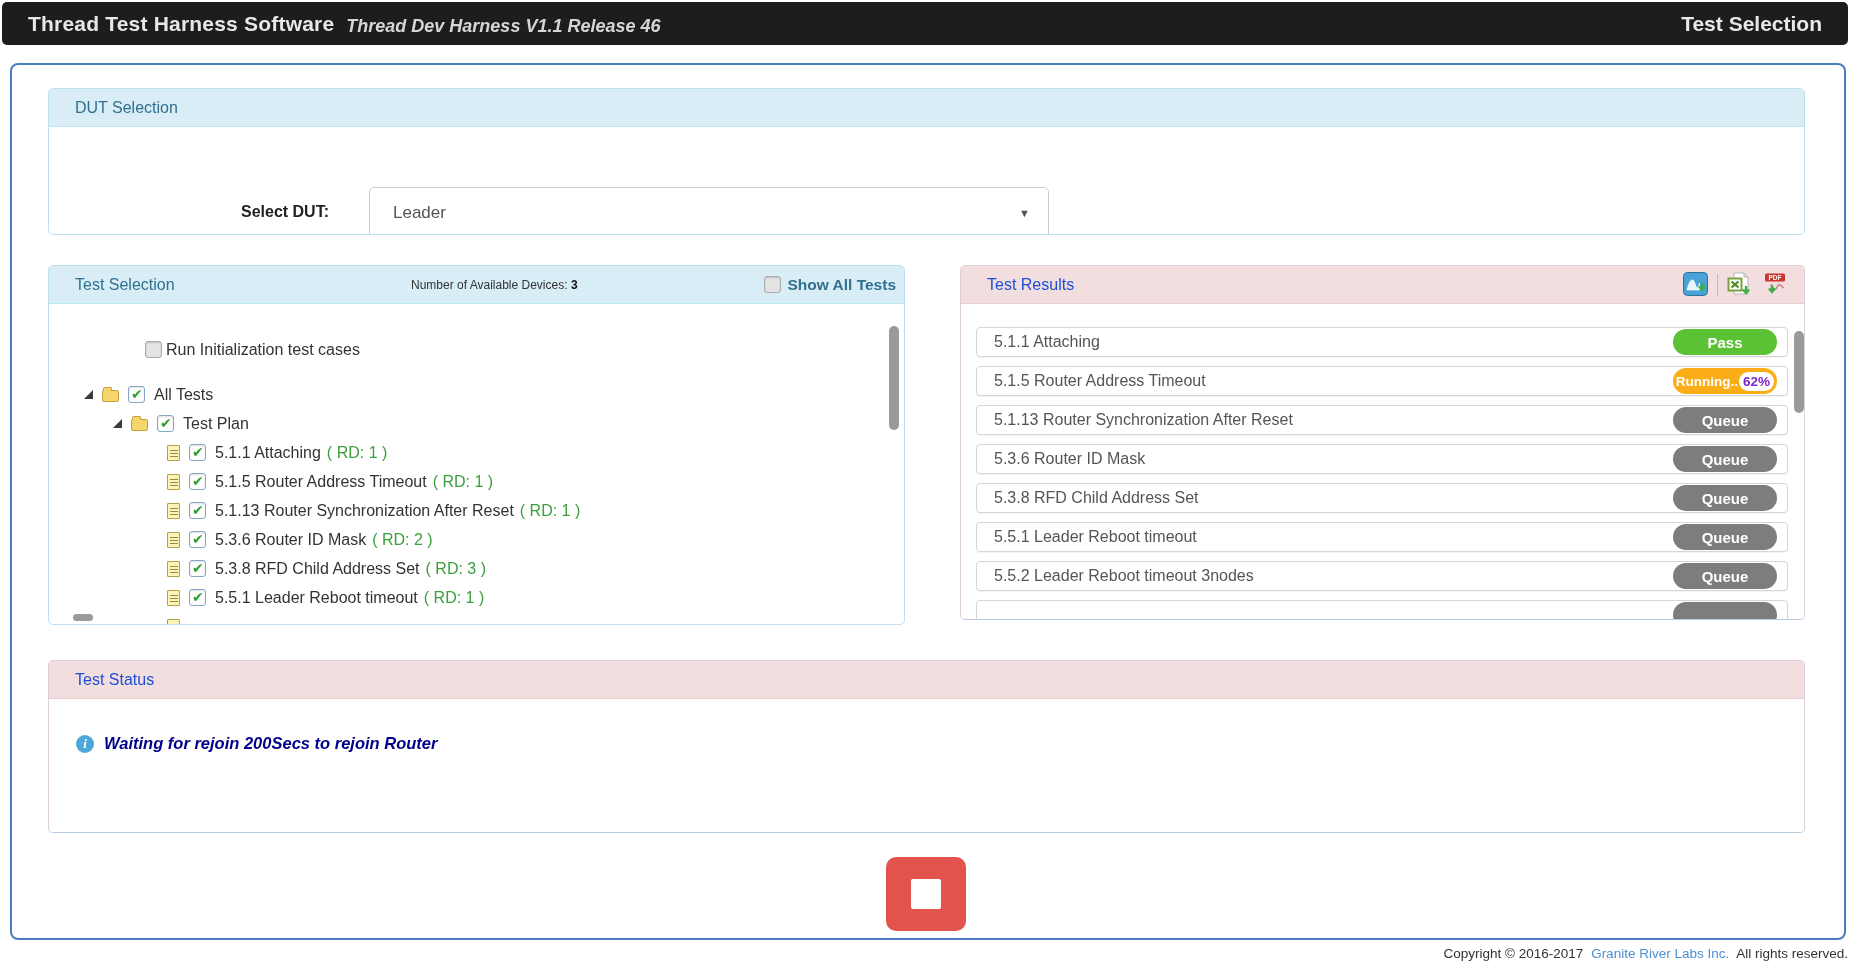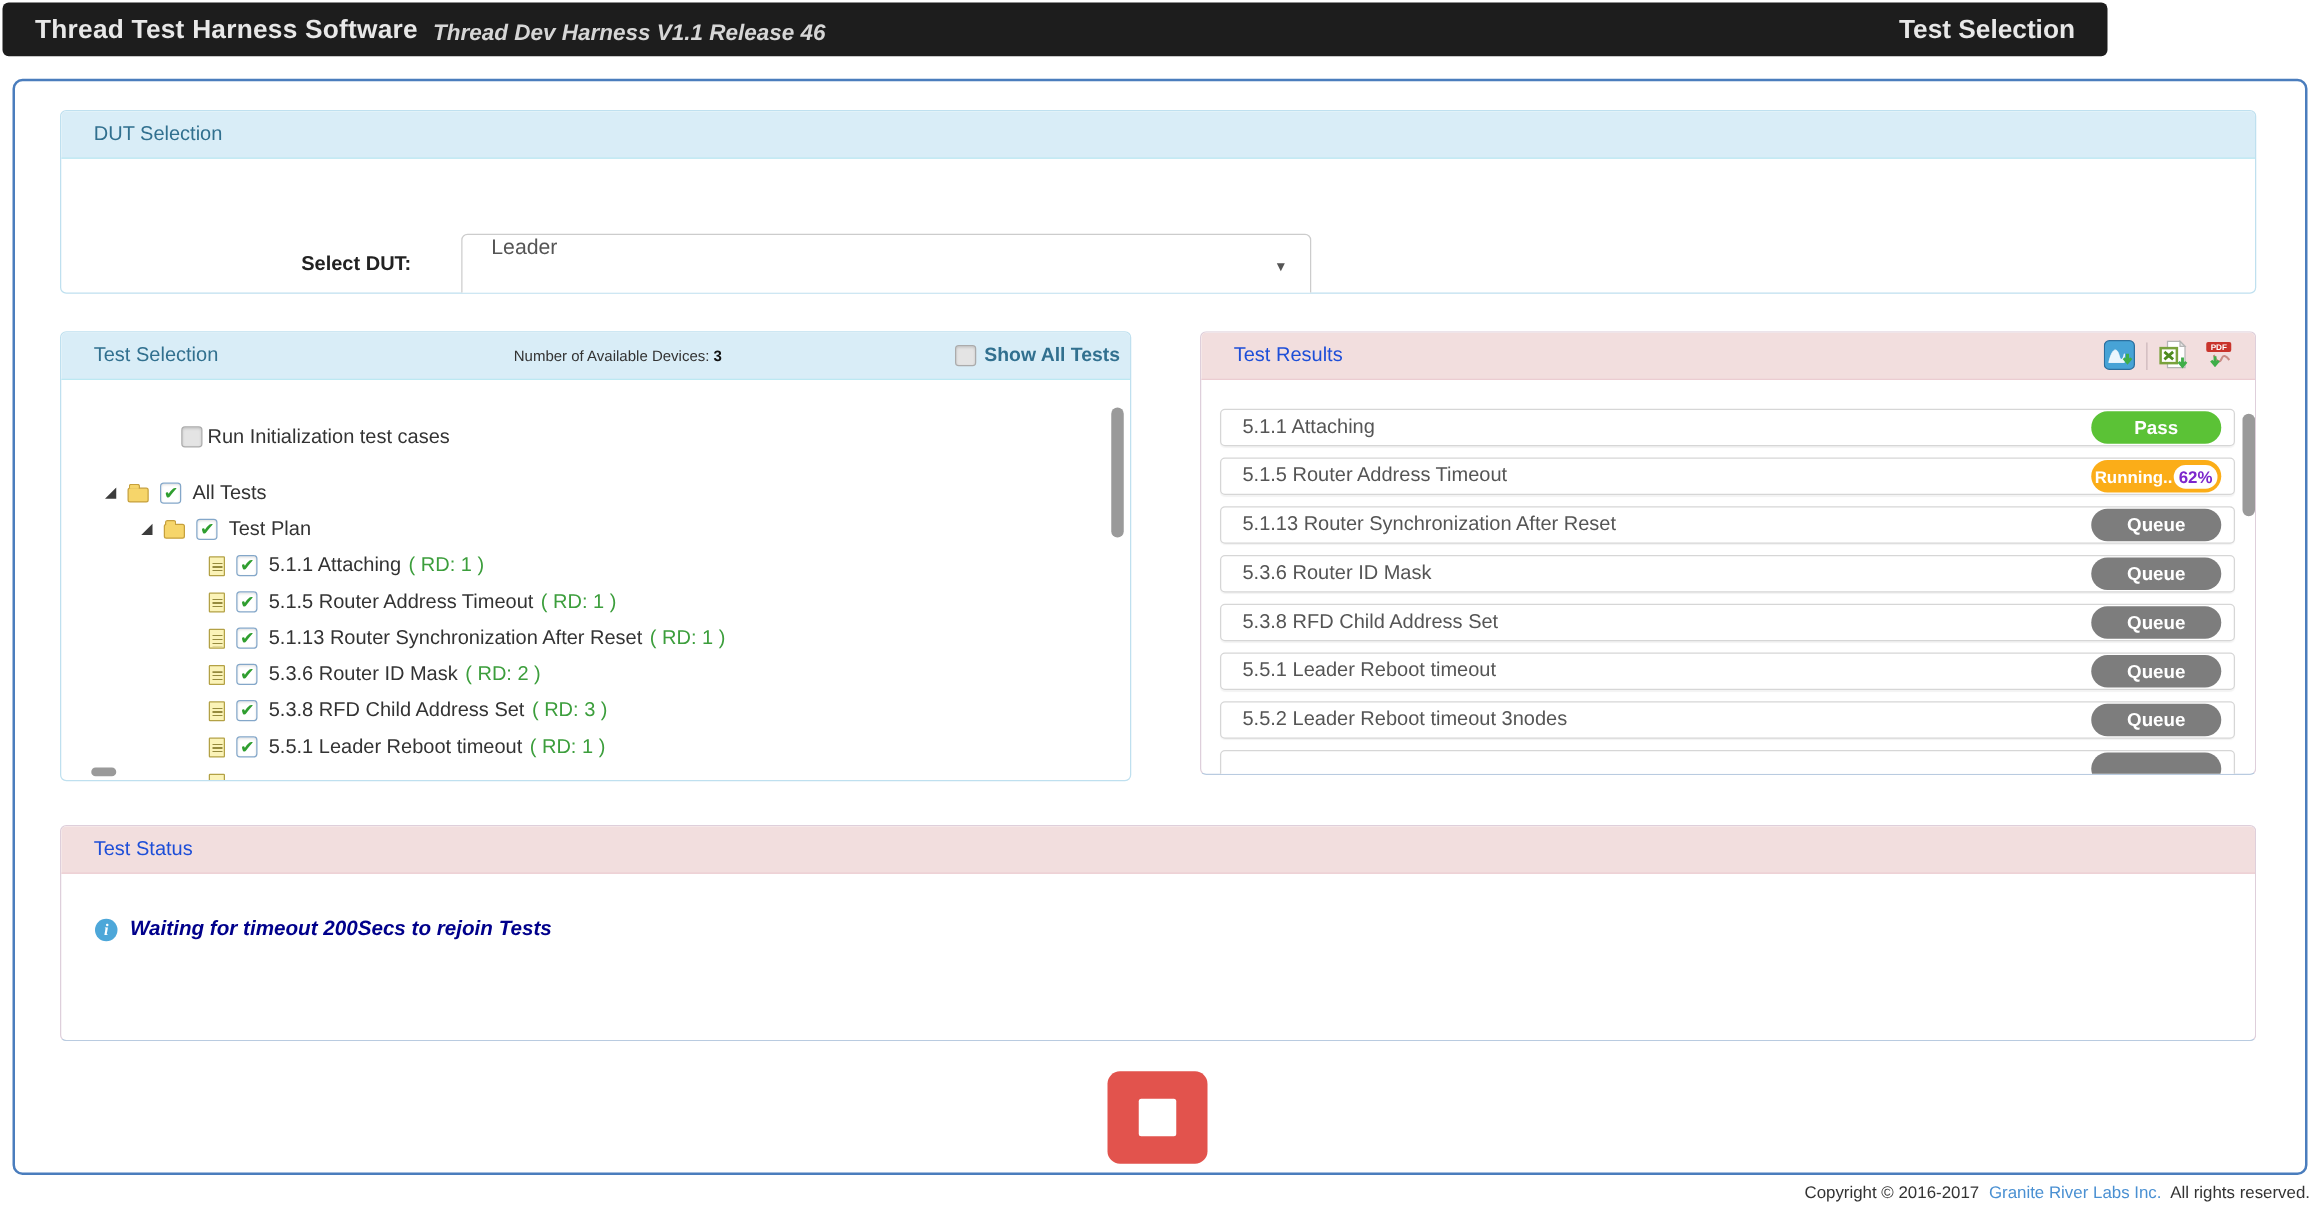--- a/index.html
+++ b/index.html
@@ -1,21 +1,21 @@
 <!DOCTYPE html>
 <html style="--pass: #5bc236; --running: #fbad18; --queue: #7d7d7d; --progress-text: #7c26cc; --info-header: #d9edf7; --danger-header: #f2dede; --status-message: #00008b; --link: #4a90d2;"><head>
 <meta charset="utf-8">
 <style>
   html,body{margin:0;padding:0;background:#fff;}
   *{box-sizing:border-box;}
   .page{position:relative;width:1858px;height:974px;overflow:hidden;background:#fff;
         font-family:"Liberation Sans","DejaVu Sans",sans-serif;}
 
   
-  .topbar{position:absolute;left:2px;top:2px;width:1684px;height:43px;background:#1d1d1d;
+  .topbar{position:absolute;left:2px;top:2px;width:1846px;height:43px;background:#1d1d1d;
           border-radius:5px;display:flex;align-items:center;padding:0 26px;color:#e8e8e8;}
   .topbar .app-title{font-size:21px;font-weight:bold;letter-spacing:.2px;}
   .topbar .app-subtitle{font-size:18px;font-weight:bold;font-style:italic;color:#d6d6d6;
           margin-left:12px;margin-top:6px;}
   .topbar .page-title{margin-left:auto;font-size:21px;font-weight:bold;}
 
   
   .container{position:absolute;left:10px;top:63px;width:1836px;height:877px;
              border:2px solid #4a7dbd;border-radius:8px;background:#fff;}
 
@@ -27,22 +27,22 @@
   .panel.info .panel-heading{background:var(--info-header,#d9edf7);color:#31708f;border-bottom-color:#bce8f1;}
   .panel.danger{border-color:#decfdb;}
   .panel.danger .panel-heading{background:var(--danger-header,#f2dede);color:#1d4ed8;border-bottom-color:#ebccd1;}
 
   
   #dut-panel{left:36px;top:23px;width:1757px;height:147px;}
   #dut-panel .panel-body{position:relative;height:108px;}
   .dut-label{position:absolute;left:160px;top:76px;width:120px;text-align:right;
              font-size:16px;font-weight:bold;color:#222;}
   .dut-select{position:absolute;left:320px;top:60px;width:680px;height:52px;border:1px solid #ccc;
-              border-radius:5px;background:#fff;display:flex;padding:0 18px 0 23px;
-              font-size:17px;color:#555;cursor:pointer;flex-direction:column;}
+              border-radius:5px;background:#fff;display:flex;align-items:center;padding:0 18px 0 23px;
+              font-size:17px;color:#555;cursor:pointer;}
   .dut-select .caret{margin-left:auto;font-size:11px;color:#555;}
 
   
   #sel-panel{left:36px;top:200px;width:857px;height:360px;}
   #sel-panel .panel-heading{padding-right:8px;}
   .devices-line{position:absolute;left:362px;font-size:12px;color:#333;}
   .devices-line b{font-weight:bold;color:#111;}
   .show-all{margin-left:auto;display:flex;align-items:center;gap:6px;}
   .show-all .label{font-size:15.5px;font-weight:bold;color:#31708f;}
   #sel-panel .panel-body{position:relative;height:320px;overflow:hidden;padding-top:31px;}
@@ -347,21 +347,21 @@
       </div>
     </div>
 
     <div class="panel danger" id="status-panel">
       <div class="panel-heading">
         <span>Test Status</span>
       </div>
       <div class="panel-body">
         <div class="status-line">
           <span class="info-icon">i</span>
-          <span class="status-msg">Waiting for timeout 200Secs to rejoin Tests</span>
+          <span class="status-msg">Waiting for rejoin 200Secs to rejoin Router</span>
         </div>
       </div>
     </div>
 
     <button class="stop-btn">
       <span class="stop-square"></span>
     </button>
 
   </div>
 

